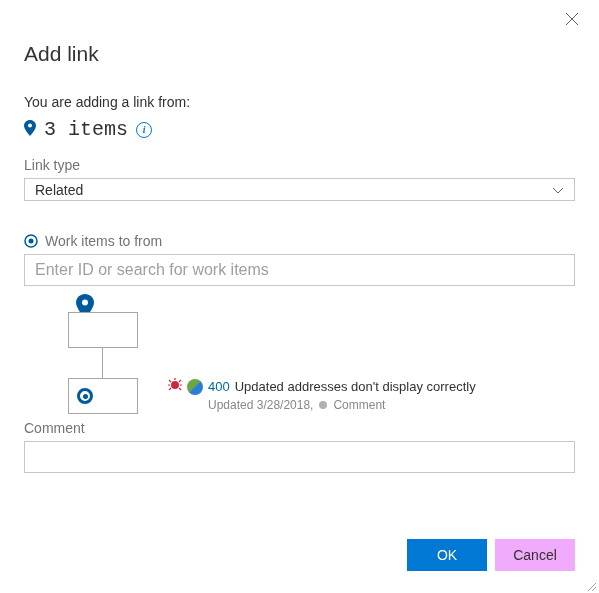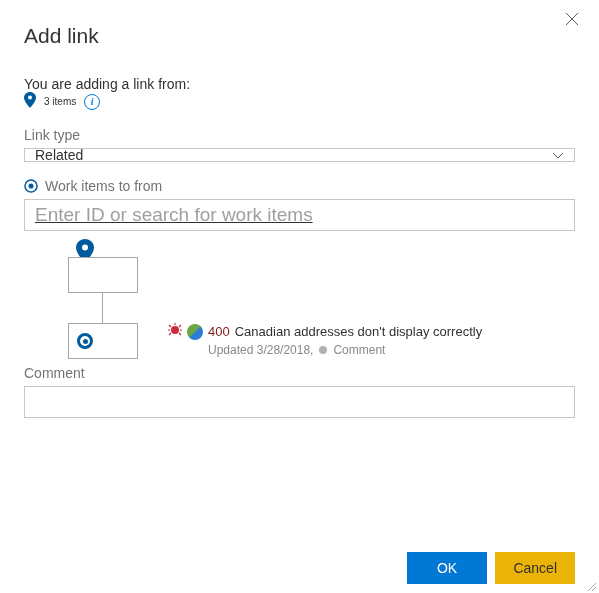--- a/index.html
+++ b/index.html
@@ -20,35 +20,36 @@
       width: 16px;
       height: 16px;
       cursor: pointer;
       color: #605e5c;
     }
     .close-btn svg { display: block; }
     h1 {
       font-size: 21px;
       font-weight: 400;
       color: #333;
-      margin-top: 4px;
+      margin-top: 22px;
       margin-bottom: 28px;
     }
     .subtitle {
       font-size: 14px;
       color: #323130;
+      margin-bottom: 8px;
     }
     .items-row {
       display: flex;
       align-items: center;
       gap: 8px;
       margin-bottom: 16px;
     }
     .pin-icon { color: #005a9e; }
-    .items-count { font-size: 10px; }
+    .items-count { font-size: 20px; font-family: Liberation Mono, monospace; }
     .info-icon {
       width: 16px;
       height: 16px;
       border: 1px solid #0078d4;
       border-radius: 50%;
       display: inline-flex;
       align-items: center;
       justify-content: center;
       color: #0078d4;
       font-size: 10px;
@@ -67,42 +68,41 @@
     }
     .bullet {
       width: 14px;
       height: 14px;
       display: inline-flex;
       align-items: center;
       justify-content: center;
     }
     .select-box {
       width: 100%;
-      height: 14px;
+      height: 23px;
       border: 1px solid #c8c6c4;
       background: #fff;
       padding: 0 10px;
       font-size: 14px;
       display: flex;
       align-items: center;
       justify-content: space-between;
       cursor: pointer;
-      margin-bottom: 16px;
+      margin-bottom: 32px;
     }
     .chevron { color: #605e5c; }
     .search-input {
       width: 100%;
       height: 32px;
       border: 1px solid #c8c6c4;
       padding: 8px 10px;
-      font-size: 19px;
+      font-size: 16px;
       color: #323130;
       outline: none;
       margin-bottom: 10px;
-      text-decoration: underline;
     }
     .search-input::placeholder { color: #a19f9d; }
     .diagram {
       position: relative;
       height: 120px;
       margin-left: 20px;
       padding-top: 2px;
     }
     .diagram .node-top {
       position: absolute;
@@ -167,21 +167,21 @@
       font-size: 13px;
     }
     .wi-bug { color: #cc293d; }
     .wi-avatar {
       width: 16px;
       height: 16px;
       border-radius: 50%;
       background: linear-gradient(135deg,#6ba644 45%,#2b7cd8 55%);
       display: inline-block;
     }
-    .wi-id { color: #7f1d1d; text-align: right; }
+    .wi-id { color: #0369a1; text-align: right; }
     .wi-title { color: #323130; }
     .wi-meta {
       font-size: 12px;
       color: #888;
       margin-top: 3px;
       margin-left: 40px;
       display: flex;
       align-items: center;
       gap: 6px;
     }
@@ -195,35 +195,35 @@
     .comment-input {
       width: 100%;
       height: 32px;
       border: 1px solid #c8c6c4;
       padding: 0 10px;
       font-size: 14px;
       outline: none;
     }
     .footer {
       position: absolute;
-      bottom: 9px;
+      bottom: 22px;
       right: 24px;
       display: flex;
       gap: 8px;
     }
     .btn {
       min-width: 80px;
       height: 32px;
       padding: 0 18px;
       font-size: 14px;
       border: none;
       cursor: pointer;
     }
     .btn-primary { background: #0078d4; color: #fff; font-weight: 400; }
-    .btn-default { background: #eab308; color: #323130; text-align: right; }
+    .btn-default { background: #f0abfc; color: #323130; }
     .resize-grip {
       position: absolute;
       bottom: 2px;
       right: 2px;
       width: 12px;
       height: 12px;
       color: #a6a6a6;
     }
   </style>
 </head>
@@ -288,21 +288,21 @@
   <div class="work-item-detail">
     <div class="wi-title-row">
       <span class="wi-bug">
         <svg width="14" height="14" viewBox="0 0 14 14">
             <circle cx="7" cy="7" r="4" fill="#cc293d"></circle>
             <path d="M7 2 L7 0 M3 4 L1 2 M11 4 L13 2 M2 7 L0 7 M12 7 L14 7 M3 10 L1 12 M11 10 L13 12" stroke="#cc293d" stroke-width="1.2"></path>
           </svg>
       </span>
       <span class="wi-avatar"></span>
       <span class="wi-id">400</span>
-      <span class="wi-title">Canadian addresses don't display correctly</span>
+      <span class="wi-title">Updated addresses don't display correctly</span>
     </div>
     <div class="wi-meta">
       <span>Updated 3/28/2018,</span>
       <span class="status-dot"></span>
       <span>Comment</span>
     </div>
   </div>
 </div>
 
 <div class="field-label" style="margin-top:4px">Comment</div>

